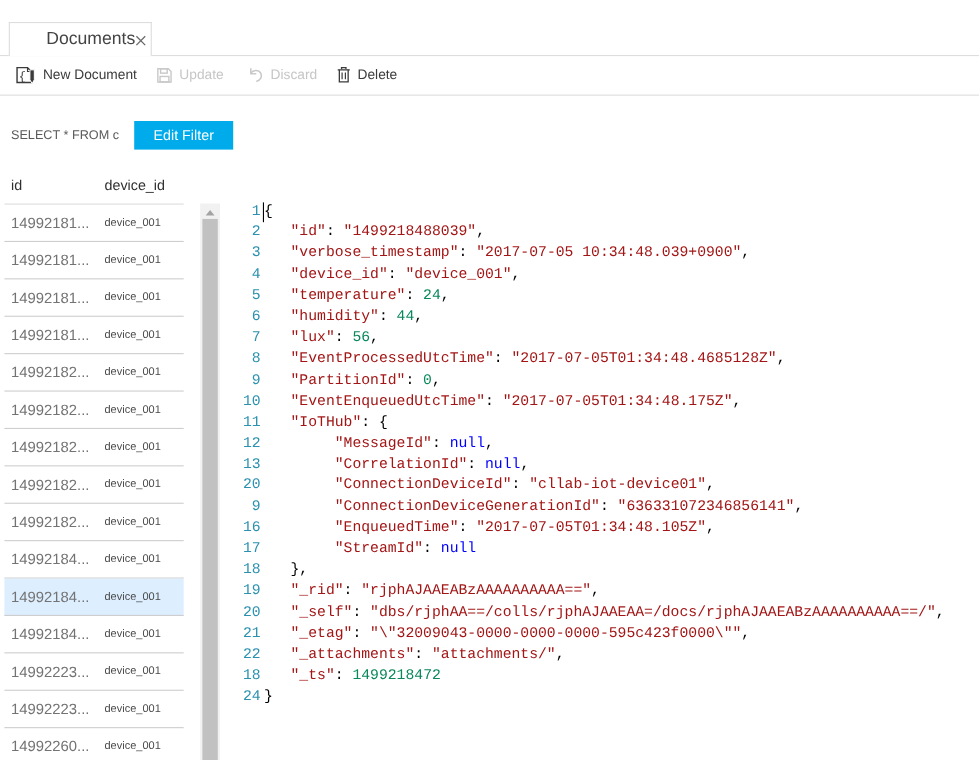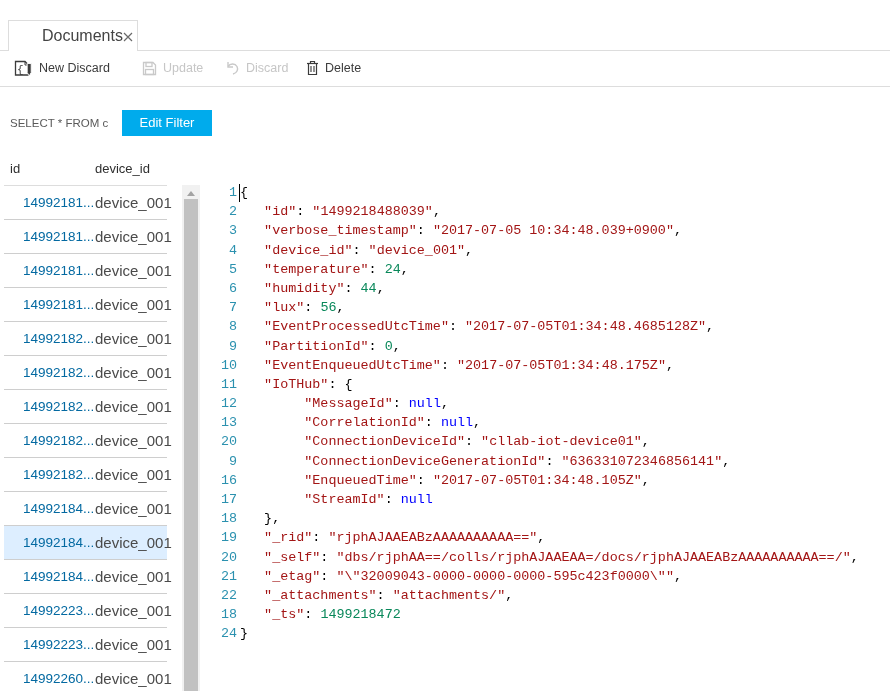--- a/index.html
+++ b/index.html
@@ -29,22 +29,22 @@
                  font-family:"Liberation Sans",sans-serif; text-align:center; line-height:26px; }
 
   
   .col-head { position:absolute; top:161px; font-size:13px; font-weight:normal; color:#2f2f2f; }
   .head-id { left:10px; }
   .head-dev { left:95px; }
   .head-line { position:absolute; left:4px; top:185px; width:163px; height:1px; background:#ddd; }
   .rows { position:absolute; left:4px; top:186px; width:163px; }
   .trow { height:34px; border-bottom:1px solid #cecece; position:relative; }
   .trow.sel { background:#ddeeff; }
-  .cid { position:absolute; left:19px; top:0; line-height:33px; font-size:13.5px; color:#0369a1; }
-  .cdev { position:absolute; left:91px; top:0; line-height:33px; font-size:15px; color:#4a4a4a; }
+  .cid { position:absolute; left:6px; top:0; line-height:33px; font-size:13.5px; color:#737373; }
+  .cdev { position:absolute; left:91px; top:0; line-height:33px; font-size:10px; color:#4a4a4a; }
 
   
   .vscroll { position:absolute; left:182px; top:185px; width:18px; height:506px; background:#f1f1f1; }
   .vs-arrow { position:absolute; left:5px; top:6px; width:0; height:0;
               border-left:4px solid transparent; border-right:4px solid transparent;
               border-bottom:5px solid #a3a3a3; }
   .vs-thumb { position:absolute; left:2px; top:14px; width:14px; height:492px; background:#c1c1c1; }
 
   
   .editor { position:absolute; left:200px; top:183px; width:690px; height:510px;
@@ -77,21 +77,21 @@
 
 <div class="tbtn" style="left:13px">
   <span>
     <svg width="20" height="17" viewBox="0 0 20 17">
       <path d="M2.5 1.5 h9.5 l3.5 3.5 v10 h-13 z" fill="none" stroke="#3b3b3b" stroke-width="1.3"></path>
       <path d="M12 1.5 v3.5 h3.5" fill="none" stroke="#3b3b3b" stroke-width="1"></path>
       <text x="4" y="13" font-family="Liberation Mono, monospace" font-size="11" fill="#3b3b3b">{</text>
       <path d="M14.2 3.5 h4 v9 l-2 3.5 -2 -3.5 z" fill="#3b3b3b" stroke="#fff" stroke-width="0.9"></path>
     </svg>
   </span>
-  <span>New Discard</span>
+  <span>New Document</span>
 </div>
 
 <div class="tbtn disabled" style="left:142px">
   <span>
     <svg width="15" height="15" viewBox="0 0 15 15">
       <path d="M1.5 1.5 h9.5 l2.5 2.5 v9.5 h-12 z" fill="none" stroke="#c9c9c9" stroke-width="1.3"></path>
       <rect x="4" y="1.5" width="6" height="4" fill="none" stroke="#c9c9c9" stroke-width="1.3"></rect>
       <rect x="3.5" y="8.5" width="8" height="5" fill="none" stroke="#c9c9c9" stroke-width="1.3"></rect>
     </svg>
   </span>

